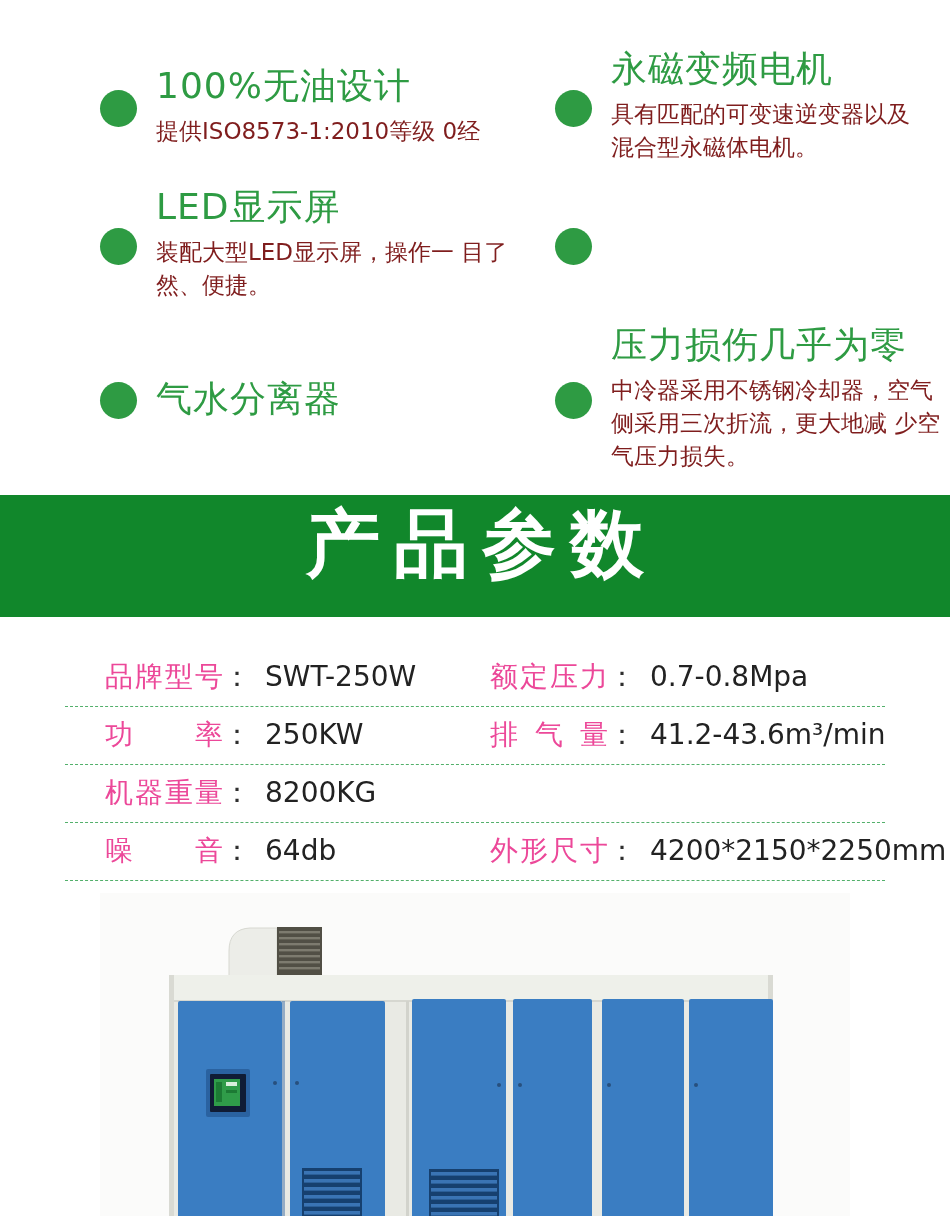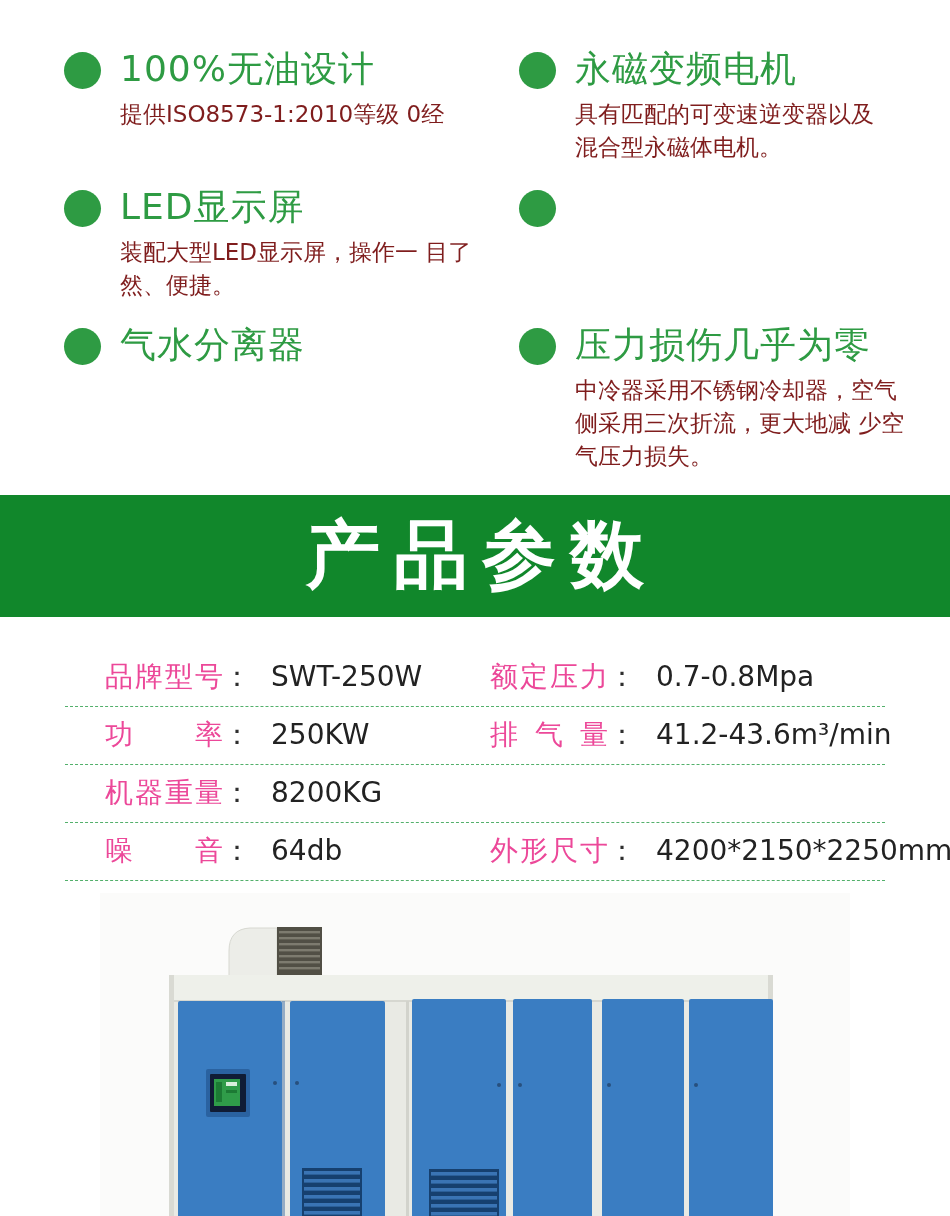--- a/index.html
+++ b/index.html
@@ -8,60 +8,60 @@
     width:950px; height:1216px; overflow:hidden; background:#ffffff;
     font-family:"DejaVu Sans","Liberation Sans",sans-serif; color:#333;
   }
   .page { width:950px; height:1216px; position:relative; }
 
   
   .features {
     display:grid; grid-template-columns:475px 475px;
     padding-top:48px;
   }
-  .feature { display:flex; align-items:flex-start; margin-bottom:22px; }
+  .feature { display:flex; align-items:center; margin-bottom:22px;margin-left:36px; }
   .feature.col-left  { padding-left:64px; }
   .feature.col-right { padding-left:44px; }
   .dot {
     width:37px; height:37px; border-radius:50%;
     background:#2e9b43; flex:0 0 37px; margin-top:4px; margin-right:19px;
   }
   .feature h2 {
     font-size:36px; line-height:42px; font-weight:500;
     color:#2e9b43; letter-spacing:1px; white-space:nowrap;
   }
   .feature .desc { margin-top:8px; }
   .feature .desc div {
     font-size:23px; line-height:33px; color:#7f1d1d; white-space:nowrap;
   }
 
   
   .banner {
     width:950px; height:122px; background:#11872b;
-    display:flex; align-items:center; justify-content:center;
+    display:flex; align-items:flex-start; justify-content:center;
   }
   .banner span {
     color:#ffffff; font-size:74px; font-weight:bold; letter-spacing:14px;
     text-indent:14px;
   }
 
   
   .specs { margin:32px 65px 0 65px; }
   .spec-row {
     display:grid; grid-template-columns:385px 1fr;
     border-bottom:1px dashed #53b06b;
     padding:13px 0 14px 0;
   }
   .spec-cell { padding-left:40px; font-size:28px; line-height:30px; white-space:nowrap; }
   .spec-label {
     display:inline-block; width:118px; color:#ec4899;
     text-align:justify; text-align-last:justify;
   }
   .spec-colon { color:#2f2f2f; }
-  .spec-value { margin-left:20px; color:#222; }
+  .spec-value { margin-left:14px; color:#222; }
 
   
   .photo { margin:12px auto 0 auto; width:750px; height:346px; overflow:hidden; }
 </style>
 </head>
 <body>
 
 <div class="page">
 
   <section class="features">

